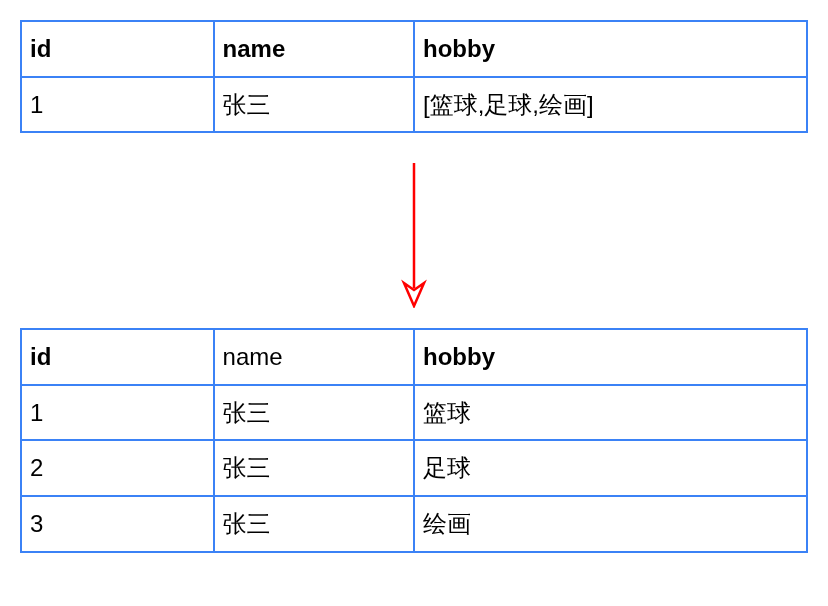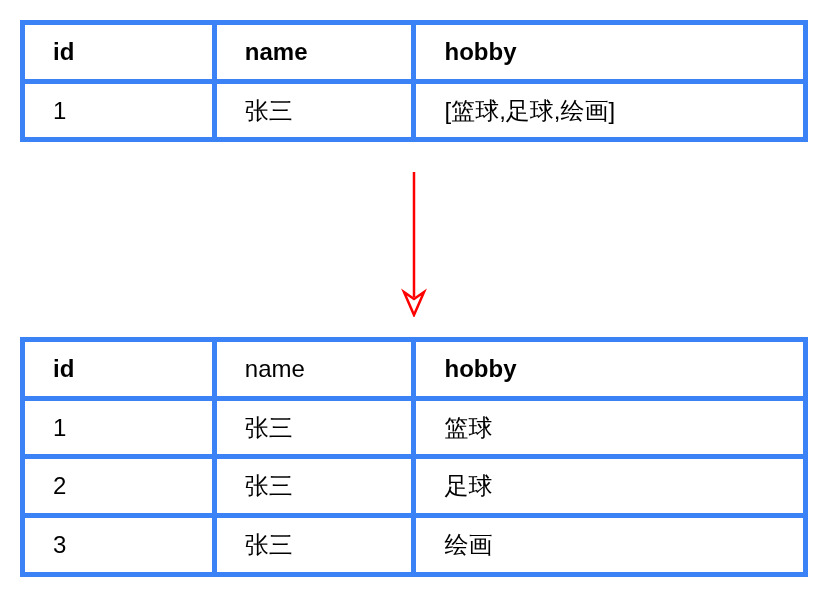--- a/index.html
+++ b/index.html
@@ -13,22 +13,22 @@
   .wrap {
     width: 788px;
     margin: 0 auto;
   }
   table {
     width: 100%;
     border-collapse: collapse;
     table-layout: fixed;
   }
   th, td {
-    border: 5px solid #3b82f6;
-    padding: 10px 28px;
+    border: 2px solid #3b82f6;
+    padding: 10px 8px;
     text-align: left;
     font-size: 24px;
     line-height: 1.4;
     vertical-align: middle;
   }
   th {
     font-weight: 700;
   }
   .nothdr {
     font-weight: 400;

